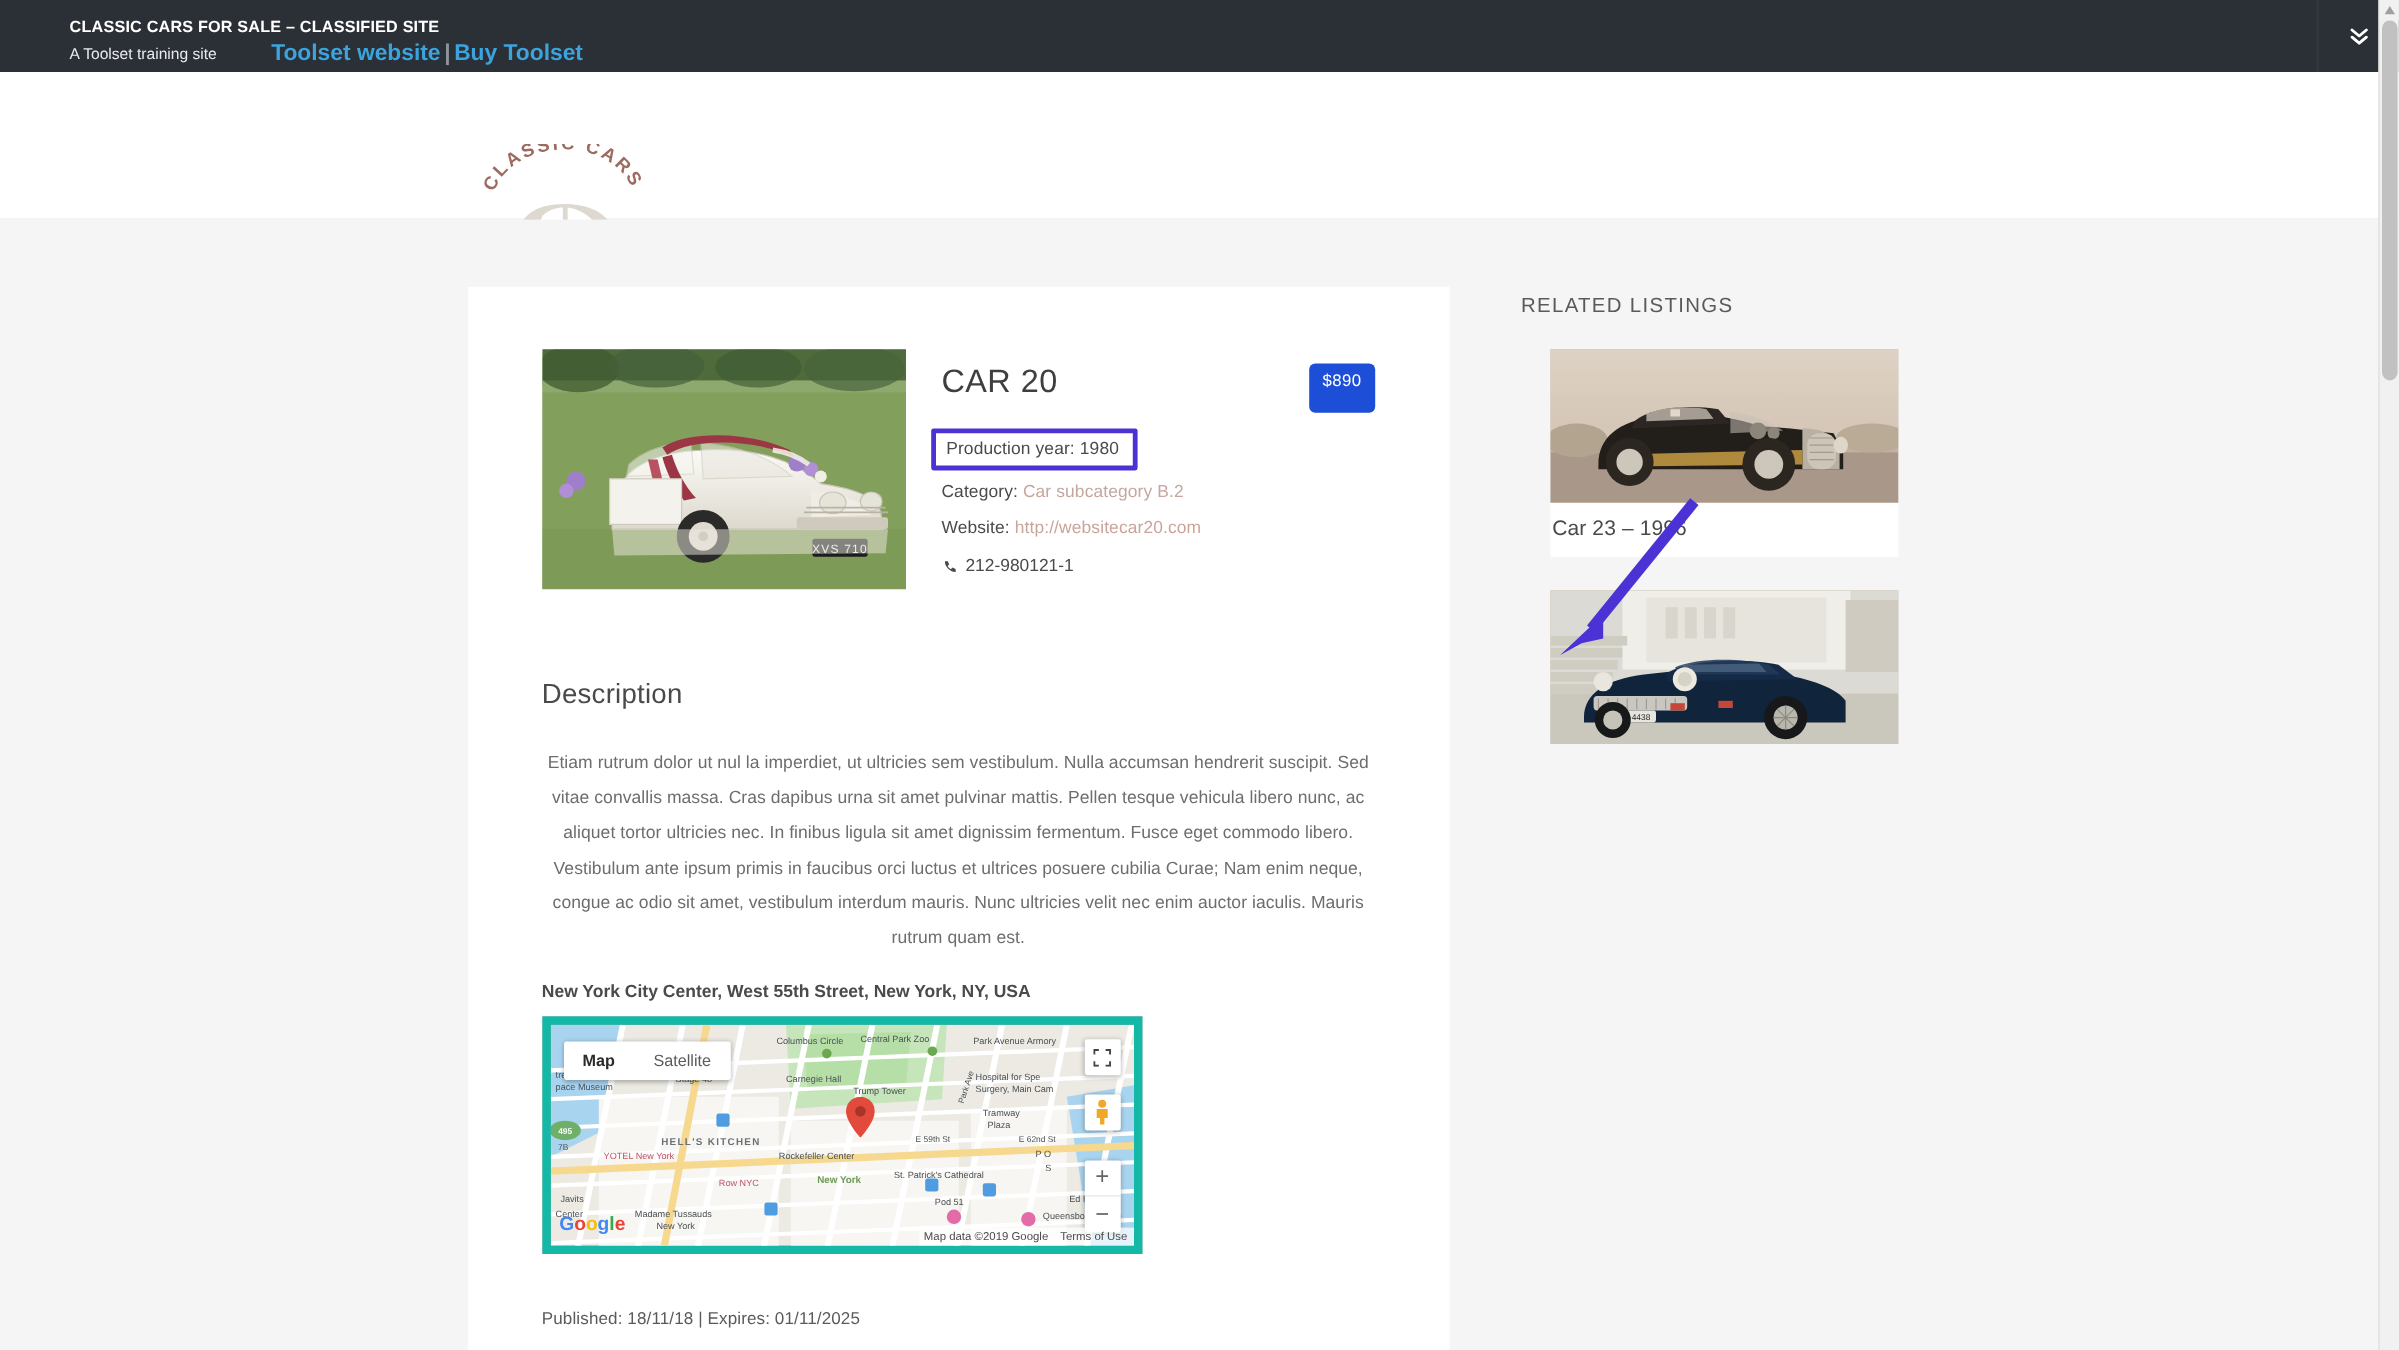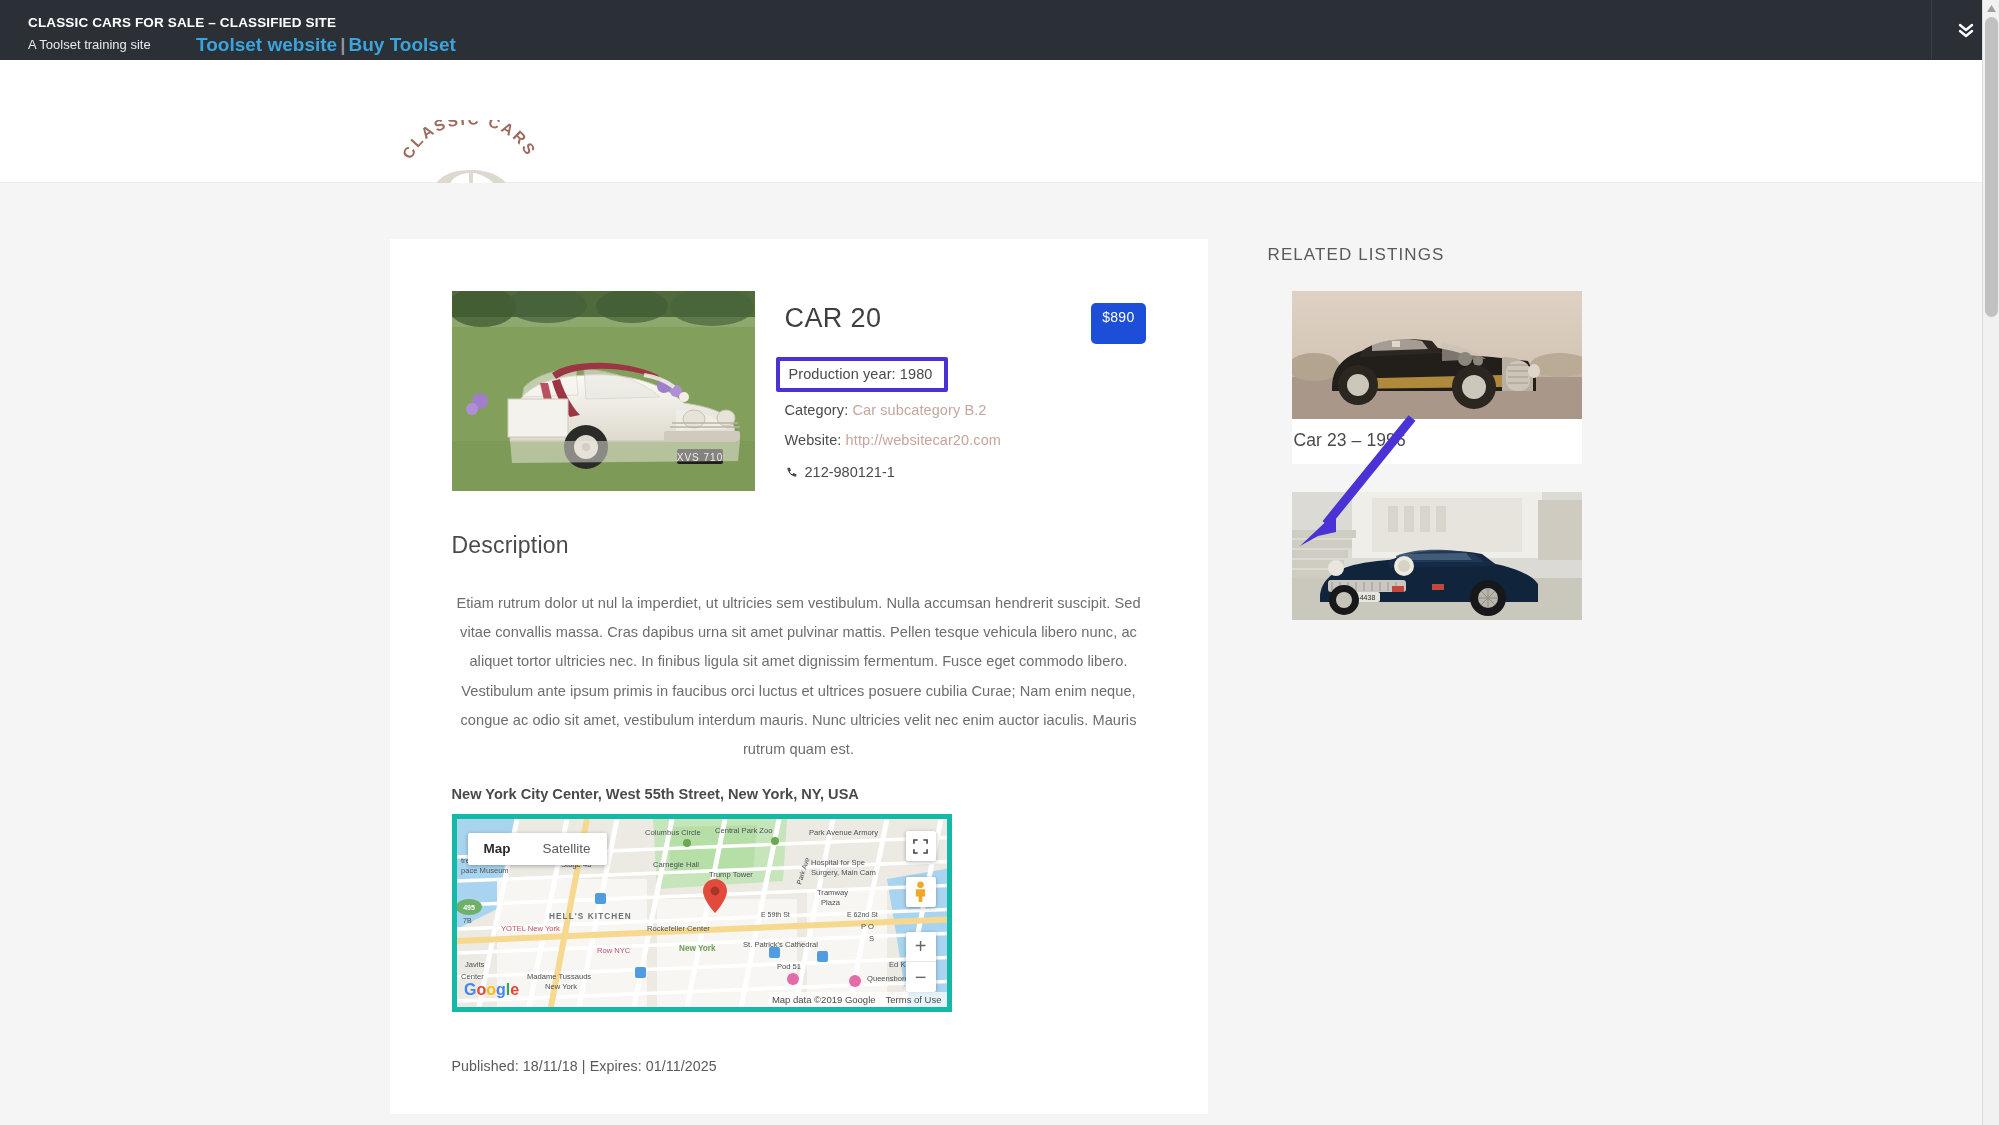--- a/index.html
+++ b/index.html
@@ -11,20 +11,21 @@
     -webkit-font-smoothing: antialiased;
   }
 
   
   .toolbar {
     position: relative;
     height: 60px;
     background: #2b2f36;
     display: flex;
     align-items: stretch;
+    padding-left: 30px;
   }
   .toolbar-left {
     flex: 1;
     padding: 10px 0 0 28px;
     display: flex;
     flex-direction: column;
     justify-content: center;
     gap: 4px;
   }
   .toolbar-title {
@@ -190,21 +191,21 @@
     width: 130px;
     height: 140px;
     pointer-events: none;
     z-index: 5;
   }
 
   .section-title {
     font-size: 23px;
     color: #4a4a4a;
     font-weight: 400;
-    margin-top: 41px;
+    margin-top: 74px;
     margin-bottom: 30px;
     letter-spacing: .2px;
   }
   .desc-body {
     font-size: 14.6px;
     line-height: 2.0;
     color: #6d6d6d;
     width: 100%;
     letter-spacing: .05px;
     text-align: center;
@@ -216,21 +217,21 @@
     margin-top: 22px;
     margin-bottom: 12px;
   }
 
   
   .map {
     width: 500px; height: 198px;
     position: relative;
     overflow: hidden;
     background: #a3a3a3;
-    border: 5px solid #14b8a6;
+    border: 7px solid #14b8a6;
   }
   .map-canvas { position: absolute; inset: 0; }
   .map-type-ctl {
     position: absolute;
     left: 11px; top: 14px;
     display: flex;
     background: #ffffff;
     box-shadow: 0 1px 4px rgba(0,0,0,.3);
     border-radius: 2px;
     overflow: hidden;

